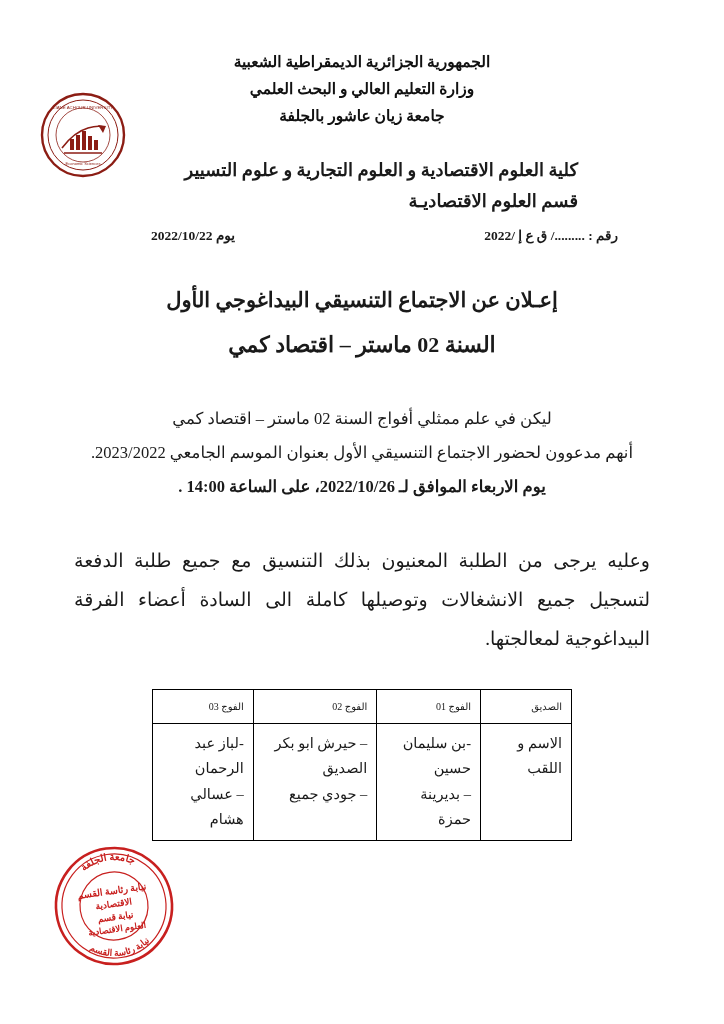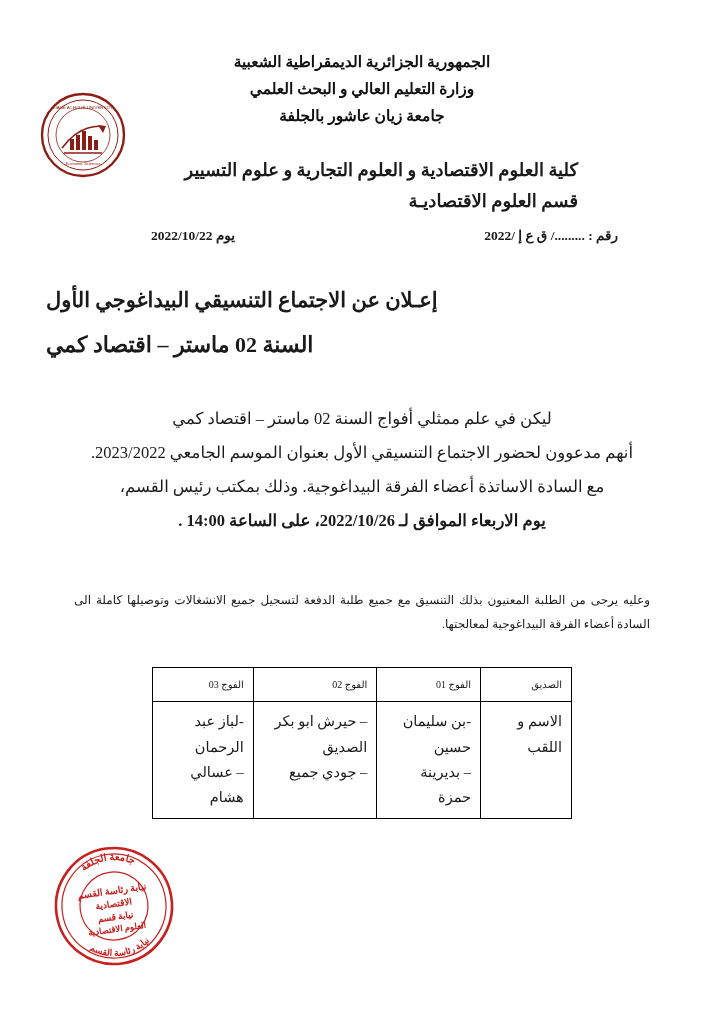--- a/index.html
+++ b/index.html
@@ -68,21 +68,21 @@
     font-weight: 700;
     direction: rtl;
     padding: 0 60px 0 105px;
   }
   .ref-num { white-space: nowrap; }
   .ref-date { white-space: nowrap; }
 
   
   .title-block {
     margin-top: 40px;
-    text-align: left;
+    text-align: center;
   }
   .title-main {
     font-size: 21px;
     font-weight: 700;
     letter-spacing: 0.3px;
     line-height: 1.6;
   }
   .title-sub {
     font-size: 22px;
     font-weight: 700;
@@ -94,24 +94,24 @@
   .body-block {
     margin-top: 40px;
     text-align: center;
     font-size: 16.5px;
     line-height: 2.05;
   }
   .body-block p { margin: 0; }
   .b-strong { font-weight: 700; }
 
   .note-block {
-    margin-top: 50px;
+    margin-top: 38px;
     text-align: justify;
     text-align-last: right;
-    font-size: 12px;
+    font-size: 19px;
     line-height: 2.05;
     padding: 0 28px;
   }
 
   
   .table-wrap {
     margin-top: 30px;
     display: flex;
     justify-content: center;
   }
@@ -196,21 +196,20 @@
   <div class="title-block">
     <div class="title-main">إعـلان عن الاجتماع التنسيقي البيداغوجي الأول</div>
     <div class="title-sub">السنة 02 ماستر – اقتصاد كمي</div>
   </div>
 
   <div class="body-block">
     <p>
       <span>ليكن في علم ممثلي أفواج السنة 02 ماستر – اقتصاد كمي</span>
     </p>
     <p>أنهم مدعوون لحضور الاجتماع التنسيقي الأول بعنوان الموسم الجامعي 2023/2022.</p>
-    <p>مع السادة الاساتذة أعضاء الفرقة البيداغوجية. وذلك بمكتب رئيس القسم،</p>
     <p class="b-strong">يوم الاربعاء الموافق لـ 2022/10/26، على الساعة 14:00 .</p>
   </div>
 
   <div class="note-block">وعليه يرجى من الطلبة المعنيون بذلك التنسيق مع جميع طلبة الدفعة لتسجيل جميع الانشغالات وتوصيلها كاملة الى السادة أعضاء الفرقة البيداغوجية لمعالجتها.</div>
 
   <div class="table-wrap">
     <table class="groups">
       <thead>
         <tr>
           <th>الصديق</th>

